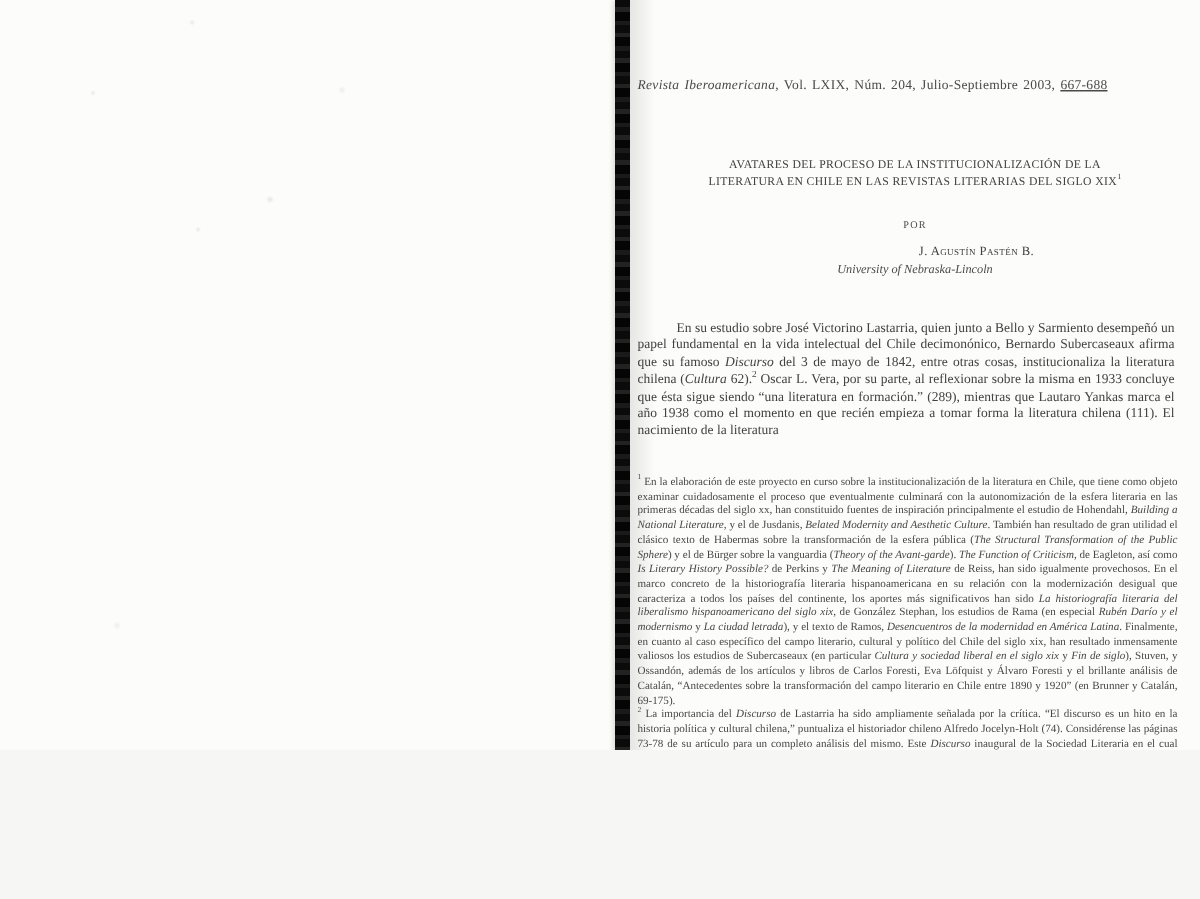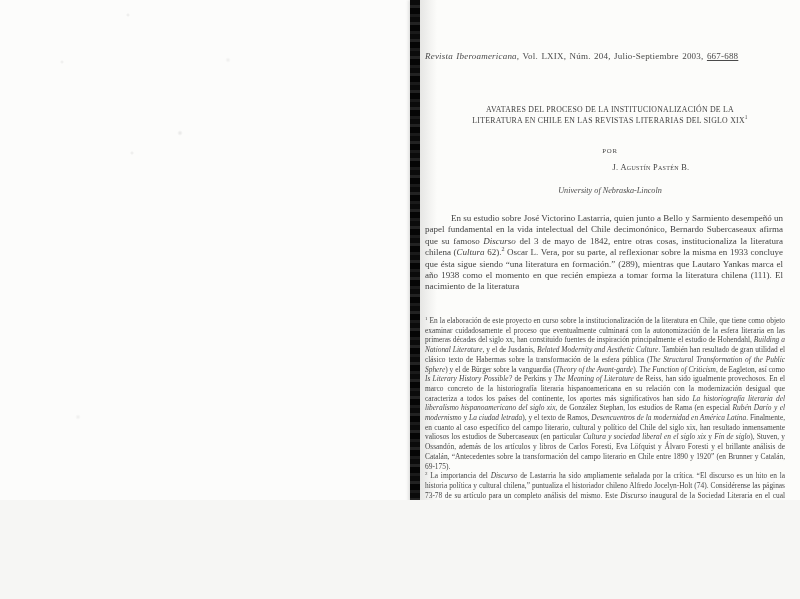--- a/index.html
+++ b/index.html
@@ -60,21 +60,21 @@
   .byline-por{
     position:absolute; top:147px; width:100%; text-align:center;
     font-size:6.8px; letter-spacing:0.8px; font-variant:small-caps; color:#4a4a4a;
   }
   .byline-author{
     position:absolute; top:163px; width:100%; text-align:center;
     font-size:8.4px; font-variant:small-caps; letter-spacing:0.3px; color:#414141;margin-left:41px;
   }
   .byline-affiliation{
     position:absolute; top:175px; width:100%; text-align:center;
-    font-size:8.2px; font-style:italic; color:#4a4a4a;margin-top:11px;
+    font-size:8.2px; font-style:italic; color:#4a4a4a;
   }
 
   .body-paragraph{
     position:absolute; top:213px; left:5px; width:358px;
     font-size:9px; line-height:11.4px; text-align:justify;
     text-indent:26px; color:#424242;
   }
 
   .footnote-block{
     position:absolute; top:316px; left:5px; width:360px;

